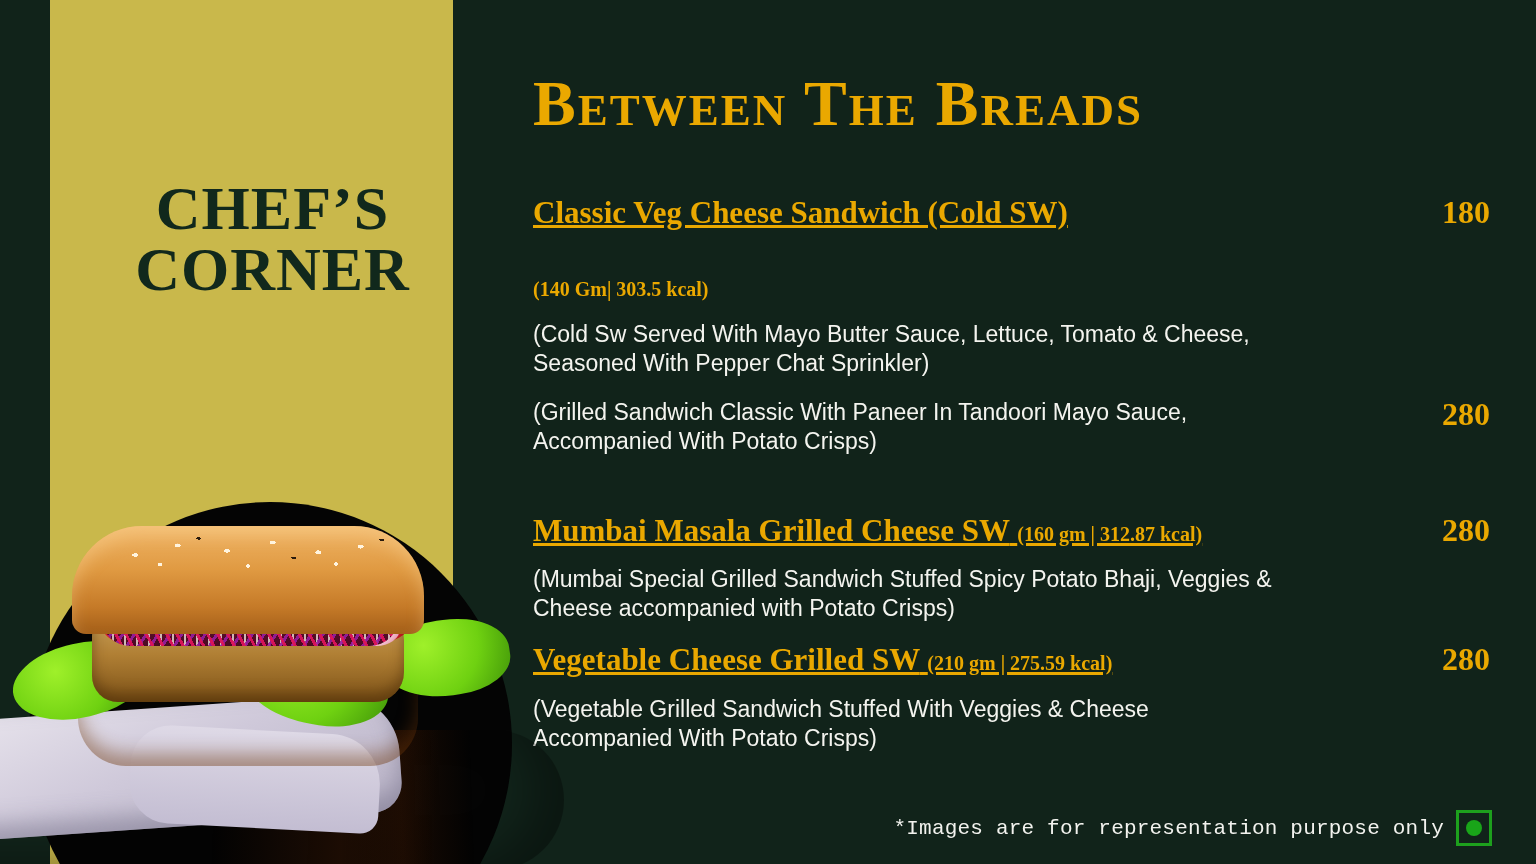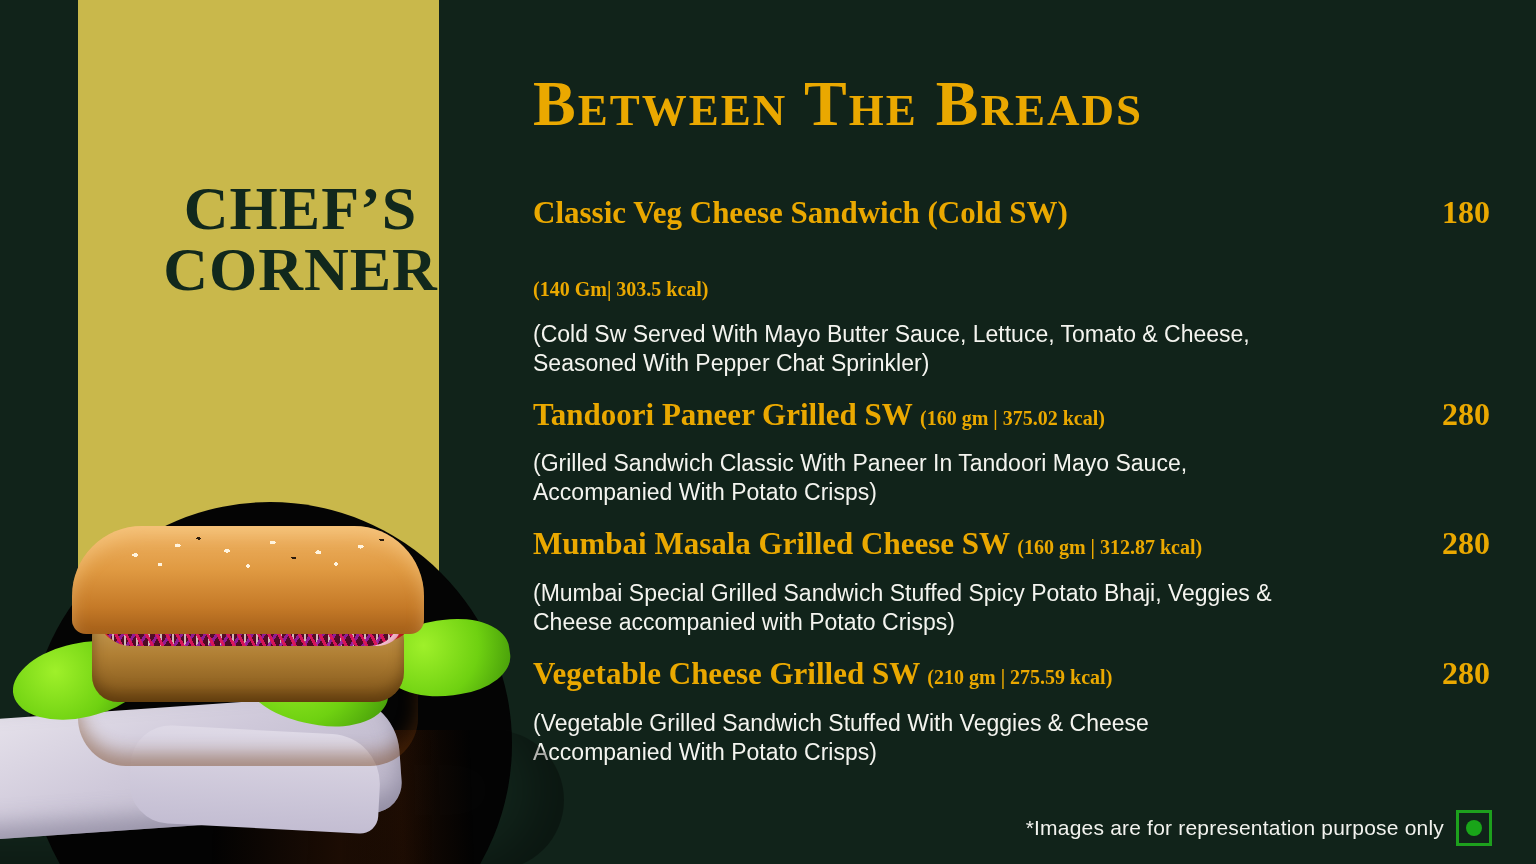--- a/index.html
+++ b/index.html
@@ -12,22 +12,22 @@
   #menu-board{
     position:relative;
     width:1536px;height:864px;
     background:#11231a;
     overflow:hidden;
   }
 
   
   #left-panel{
     position:absolute;
-    left:78px;top:0;
-    width:361px;height:864px;
+    left:50px;top:0;
+    width:403px;height:864px;
     background:#c9b84b;
     overflow:hidden;
   }
   #chefs-corner{
     position:absolute;
     left:0;top:178px;
     width:445px;
     text-align:center;
     font-family:"Liberation Serif", serif;
     font-weight:bold;
@@ -185,20 +185,21 @@
   }
   .item-main{
     width:880px;
   }
   .item-title-line{
     color:#eaa800;
     font-family:"Liberation Serif", serif;
     font-weight:bold;
     font-size:31px;
     line-height:1.12;
+    text-decoration:underline;
   }
   .item-name{
     font-family:"Liberation Serif", serif;
     font-weight:bold;
     font-size:31px;
     color:#eaa800;
   }
   .item-meta{
     font-family:"Liberation Serif", serif;
     font-weight:bold;
@@ -240,21 +241,21 @@
   #footer{
     position:absolute;
     right:44px;bottom:18px;
     display:flex;
     align-items:center;
     gap:12px;
   }
   #disclaimer{
     color:#f2f2ee;
     font-size:21px;
-    font-family:Liberation Sans, sans-serif;
+    font-family:Liberation Mono, monospace;
     letter-spacing:.2px;
   }
   #veg-icon{
     width:30px;height:30px;
     border:3px solid #1da01d;
     display:flex;align-items:center;justify-content:center;
     background:#11231a;
   }
   #veg-icon .dot{
     width:16px;height:16px;border-radius:50%;
@@ -312,24 +313,20 @@
           </div>
           <span class="meta-block">(140 Gm| 303.5 kcal)</span>
           <div class="item-desc">(Cold Sw Served With Mayo Butter Sauce, Lettuce, Tomato &amp; Cheese,
 Seasoned With Pepper Chat Sprinkler)</div>
         </div>
         <div class="item-price">180</div>
       </div>
 
       <div class="menu-item">
         <div class="item-main">
-          <div class="item-title-line">
-            <span class="item-name">Tandoori Paneer Grilled SW</span>
-            <span class="item-meta">(160 gm | 375.02 kcal)</span>
-          </div>
           <div class="item-desc">(Grilled Sandwich Classic With Paneer In Tandoori Mayo Sauce,
 Accompanied With Potato Crisps)</div>
         </div>
         <div class="item-price">280</div>
       </div>
 
       <div class="menu-item">
         <div class="item-main">
           <div class="item-title-line">
             <span class="item-name">Mumbai Masala Grilled Cheese SW</span>

